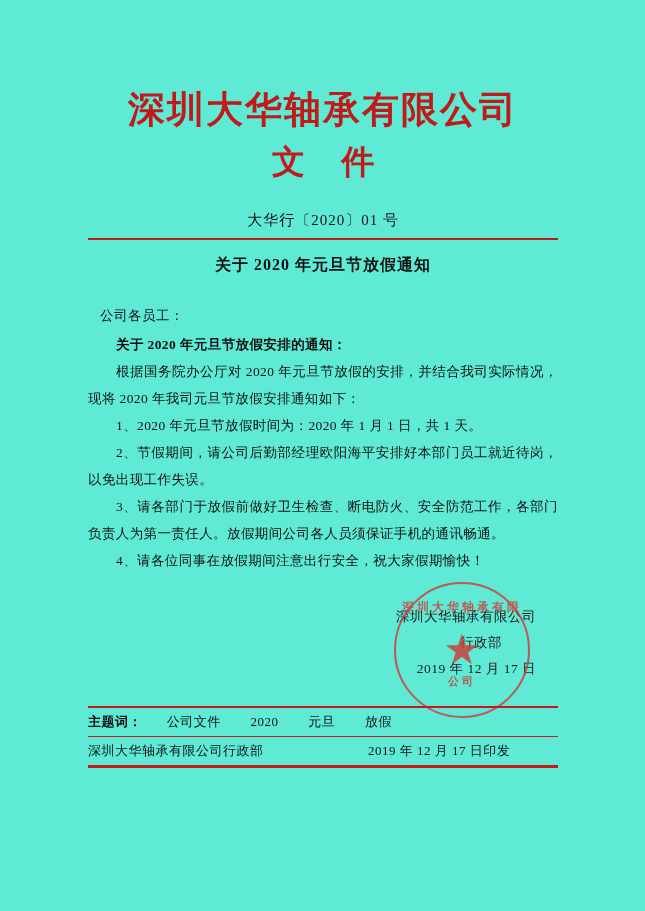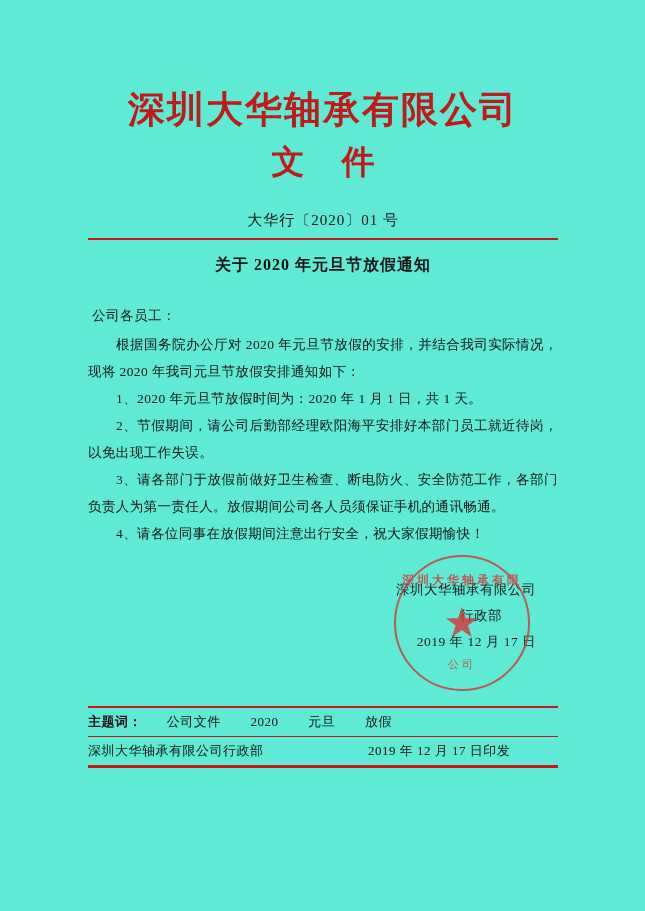--- a/index.html
+++ b/index.html
@@ -32,21 +32,21 @@
     font-family: "DejaVu Serif", "Liberation Serif", serif;
     font-weight: bold;
     font-size: 37px;
     letter-spacing: 2px;
     line-height: 1.25;
     margin: 0;
   }
   .org-sub {
     text-align: center;
     color: #c01a1a;
-    font-family: Liberation Sans, sans-serif;
+    font-family: Liberation Serif, serif;
     font-weight: bold;
     font-size: 33px;
     letter-spacing: 14px;
     margin: 8px 0 0 0;
     text-indent: 14px;
   }
   .doc-number {
     text-align: center;
     font-size: 15px;
     letter-spacing: 1px;
@@ -67,21 +67,21 @@
     margin: 15px 0 0 0;
     color: #111;
   }
   .body-block {
     margin-top: 26px;
     font-size: 13.5px;
     line-height: 2.0;
     color: #111;
   }
   .salutation {
-    margin: 0 0 2px 4px;
+    margin: 0 0 2px 12px;
     letter-spacing: 0.5px;
   }
   .para {
     margin: 0;
     text-indent: 28px;
     letter-spacing: 0.4px;
     text-align: justify;
   }
   .para.bold {
     font-weight: bold;
@@ -122,26 +122,26 @@
     top: 12px;
     text-align: center;
     color: #d23a3a;
     font-size: 12px;
     letter-spacing: 3px;
     font-weight: bold;
   }
   .seal .seal-text-bottom {
     position: absolute;
     left: 0; right: 0;
-    bottom: 14px;
+    bottom: 24px;
     text-align: center;
     color: #d23a3a;
     font-size: 11px;
     letter-spacing: 3px;
-    font-weight: normal;
+    font-weight: bold;
   }
   .footer {
     position: absolute;
     left: 88px;
     top: 706px;
     width: 470px;
     font-size: 13px;
     color: #111;
   }
   .footer .rule {
@@ -191,20 +191,21 @@
     <h1 class="org-title">深圳大华轴承有限公司</h1>
     <h2 class="org-sub">文 件</h2>
 
     <div class="doc-number">大华行〔2020〕01 号</div>
     <div class="red-rule"></div>
 
     <div class="doc-title">关于 2020 年元旦节放假通知</div>
 
     <div class="body-block">
       <p class="salutation">公司各员工：</p>
+      <p class="para bold">关于 2020 年元旦节放假安排的通知：</p>
       <p class="para">根据国务院办公厅对 2020 年元旦节放假的安排，并结合我司实际情况，现将 2020 年我司元旦节放假安排通知如下：</p>
       <p class="para">1、2020 年元旦节放假时间为：2020 年 1 月 1 日，共 1 天。</p>
       <p class="para">2、节假期间，请公司后勤部经理欧阳海平安排好本部门员工就近待岗，以免出现工作失误。</p>
       <p class="para">3、请各部门于放假前做好卫生检查、断电防火、安全防范工作，各部门负责人为第一责任人。放假期间公司各人员须保证手机的通讯畅通。</p>
       <p class="para">4、请各位同事在放假期间注意出行安全，祝大家假期愉快！</p>
     </div>
 
     <div class="signature">
       <div class="seal">
         <div class="seal-text">深圳大华轴承有限</div>

